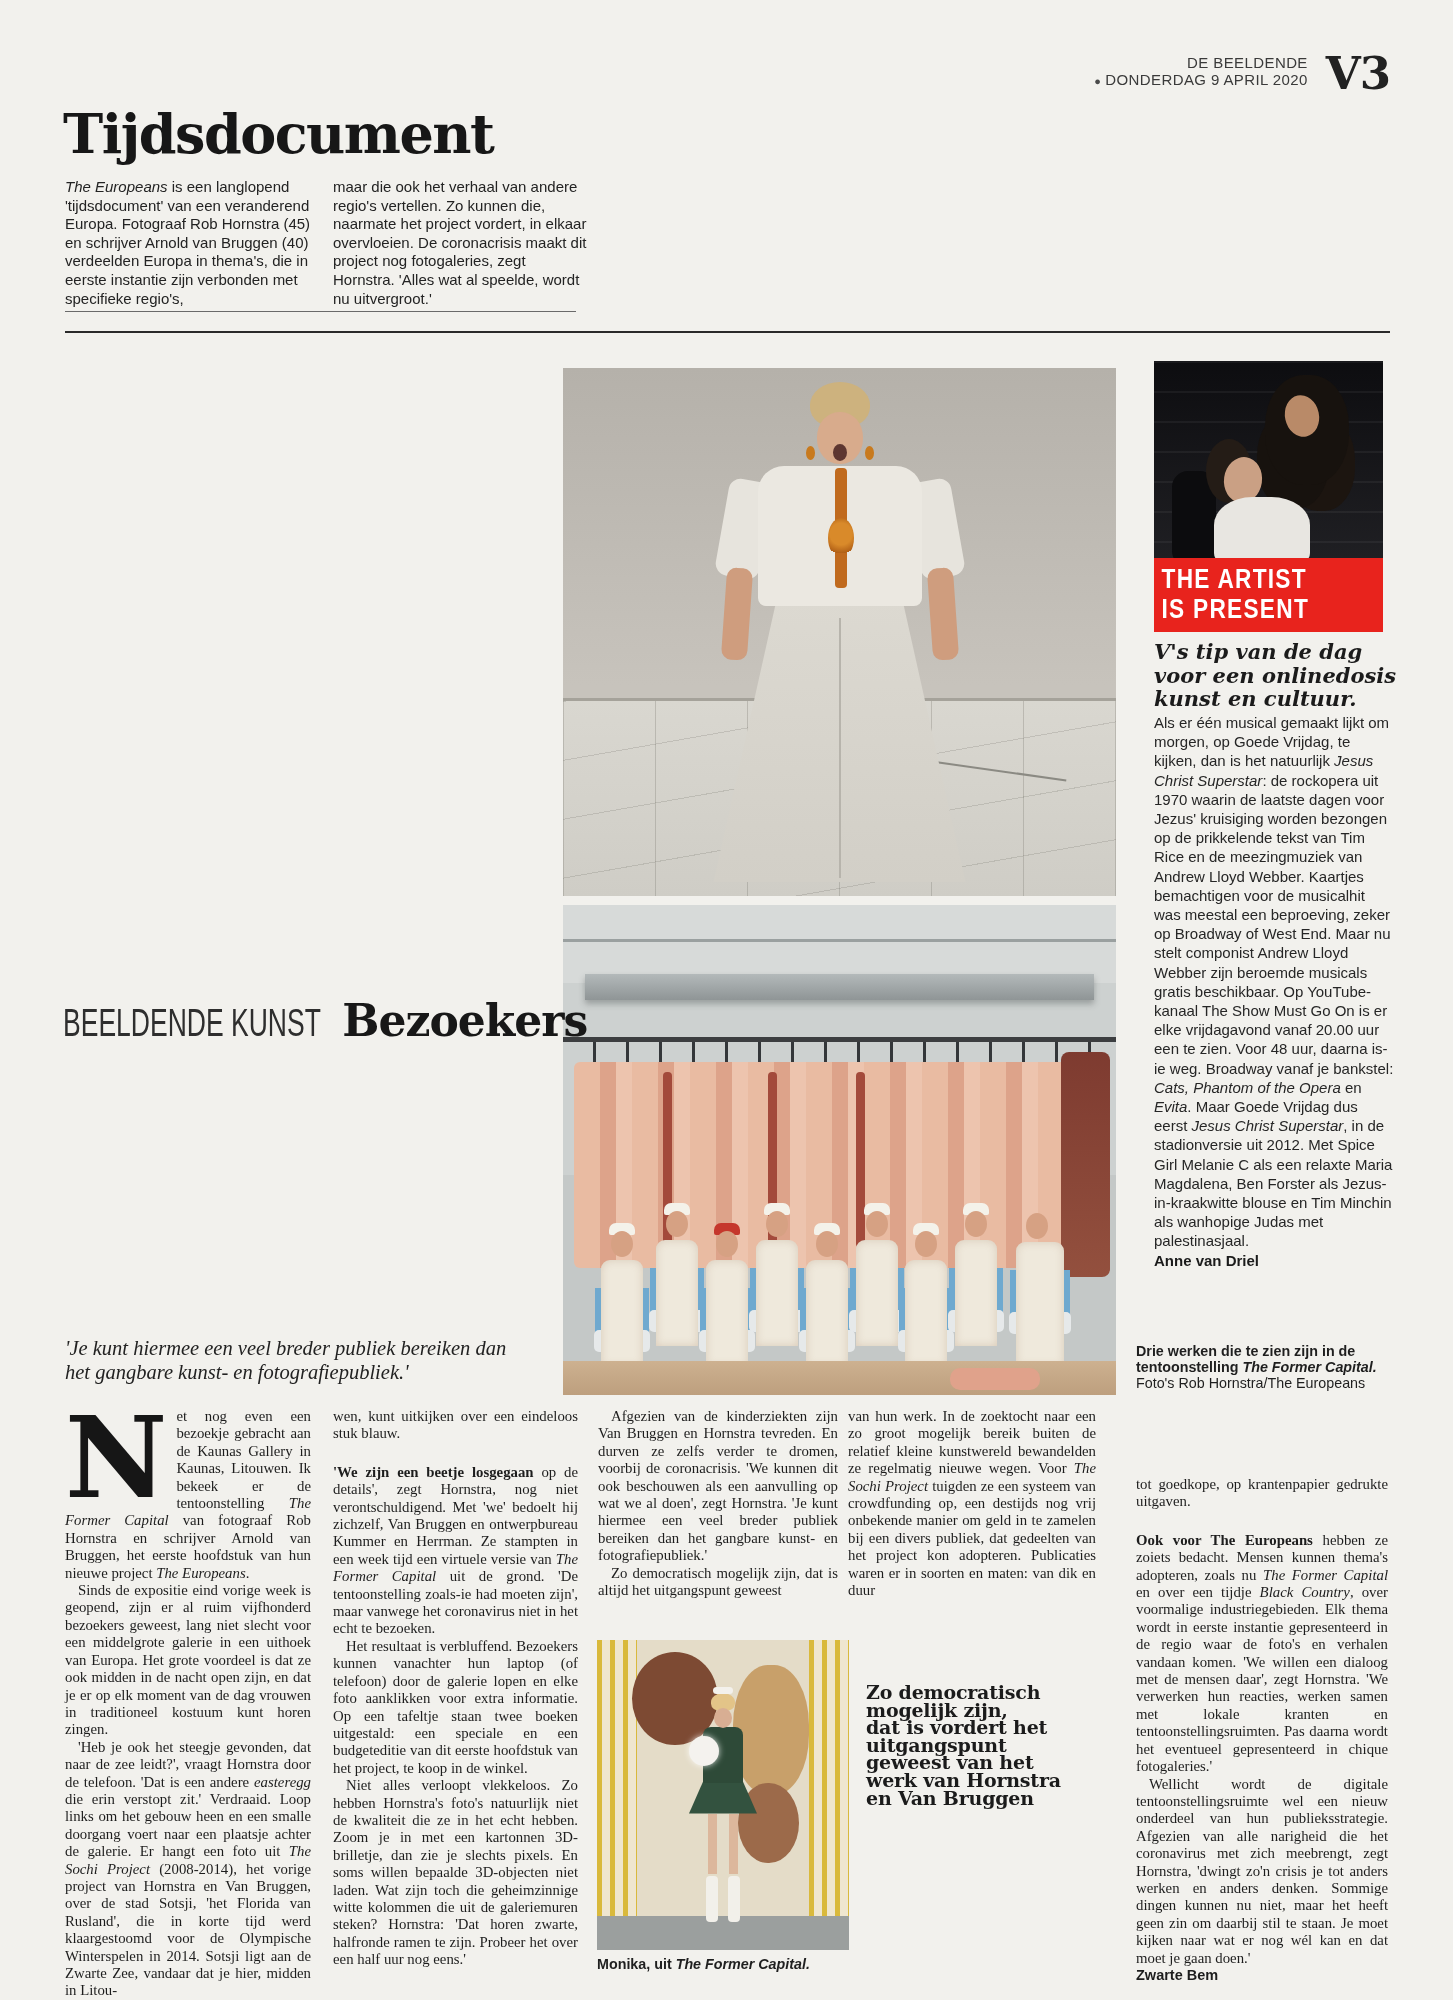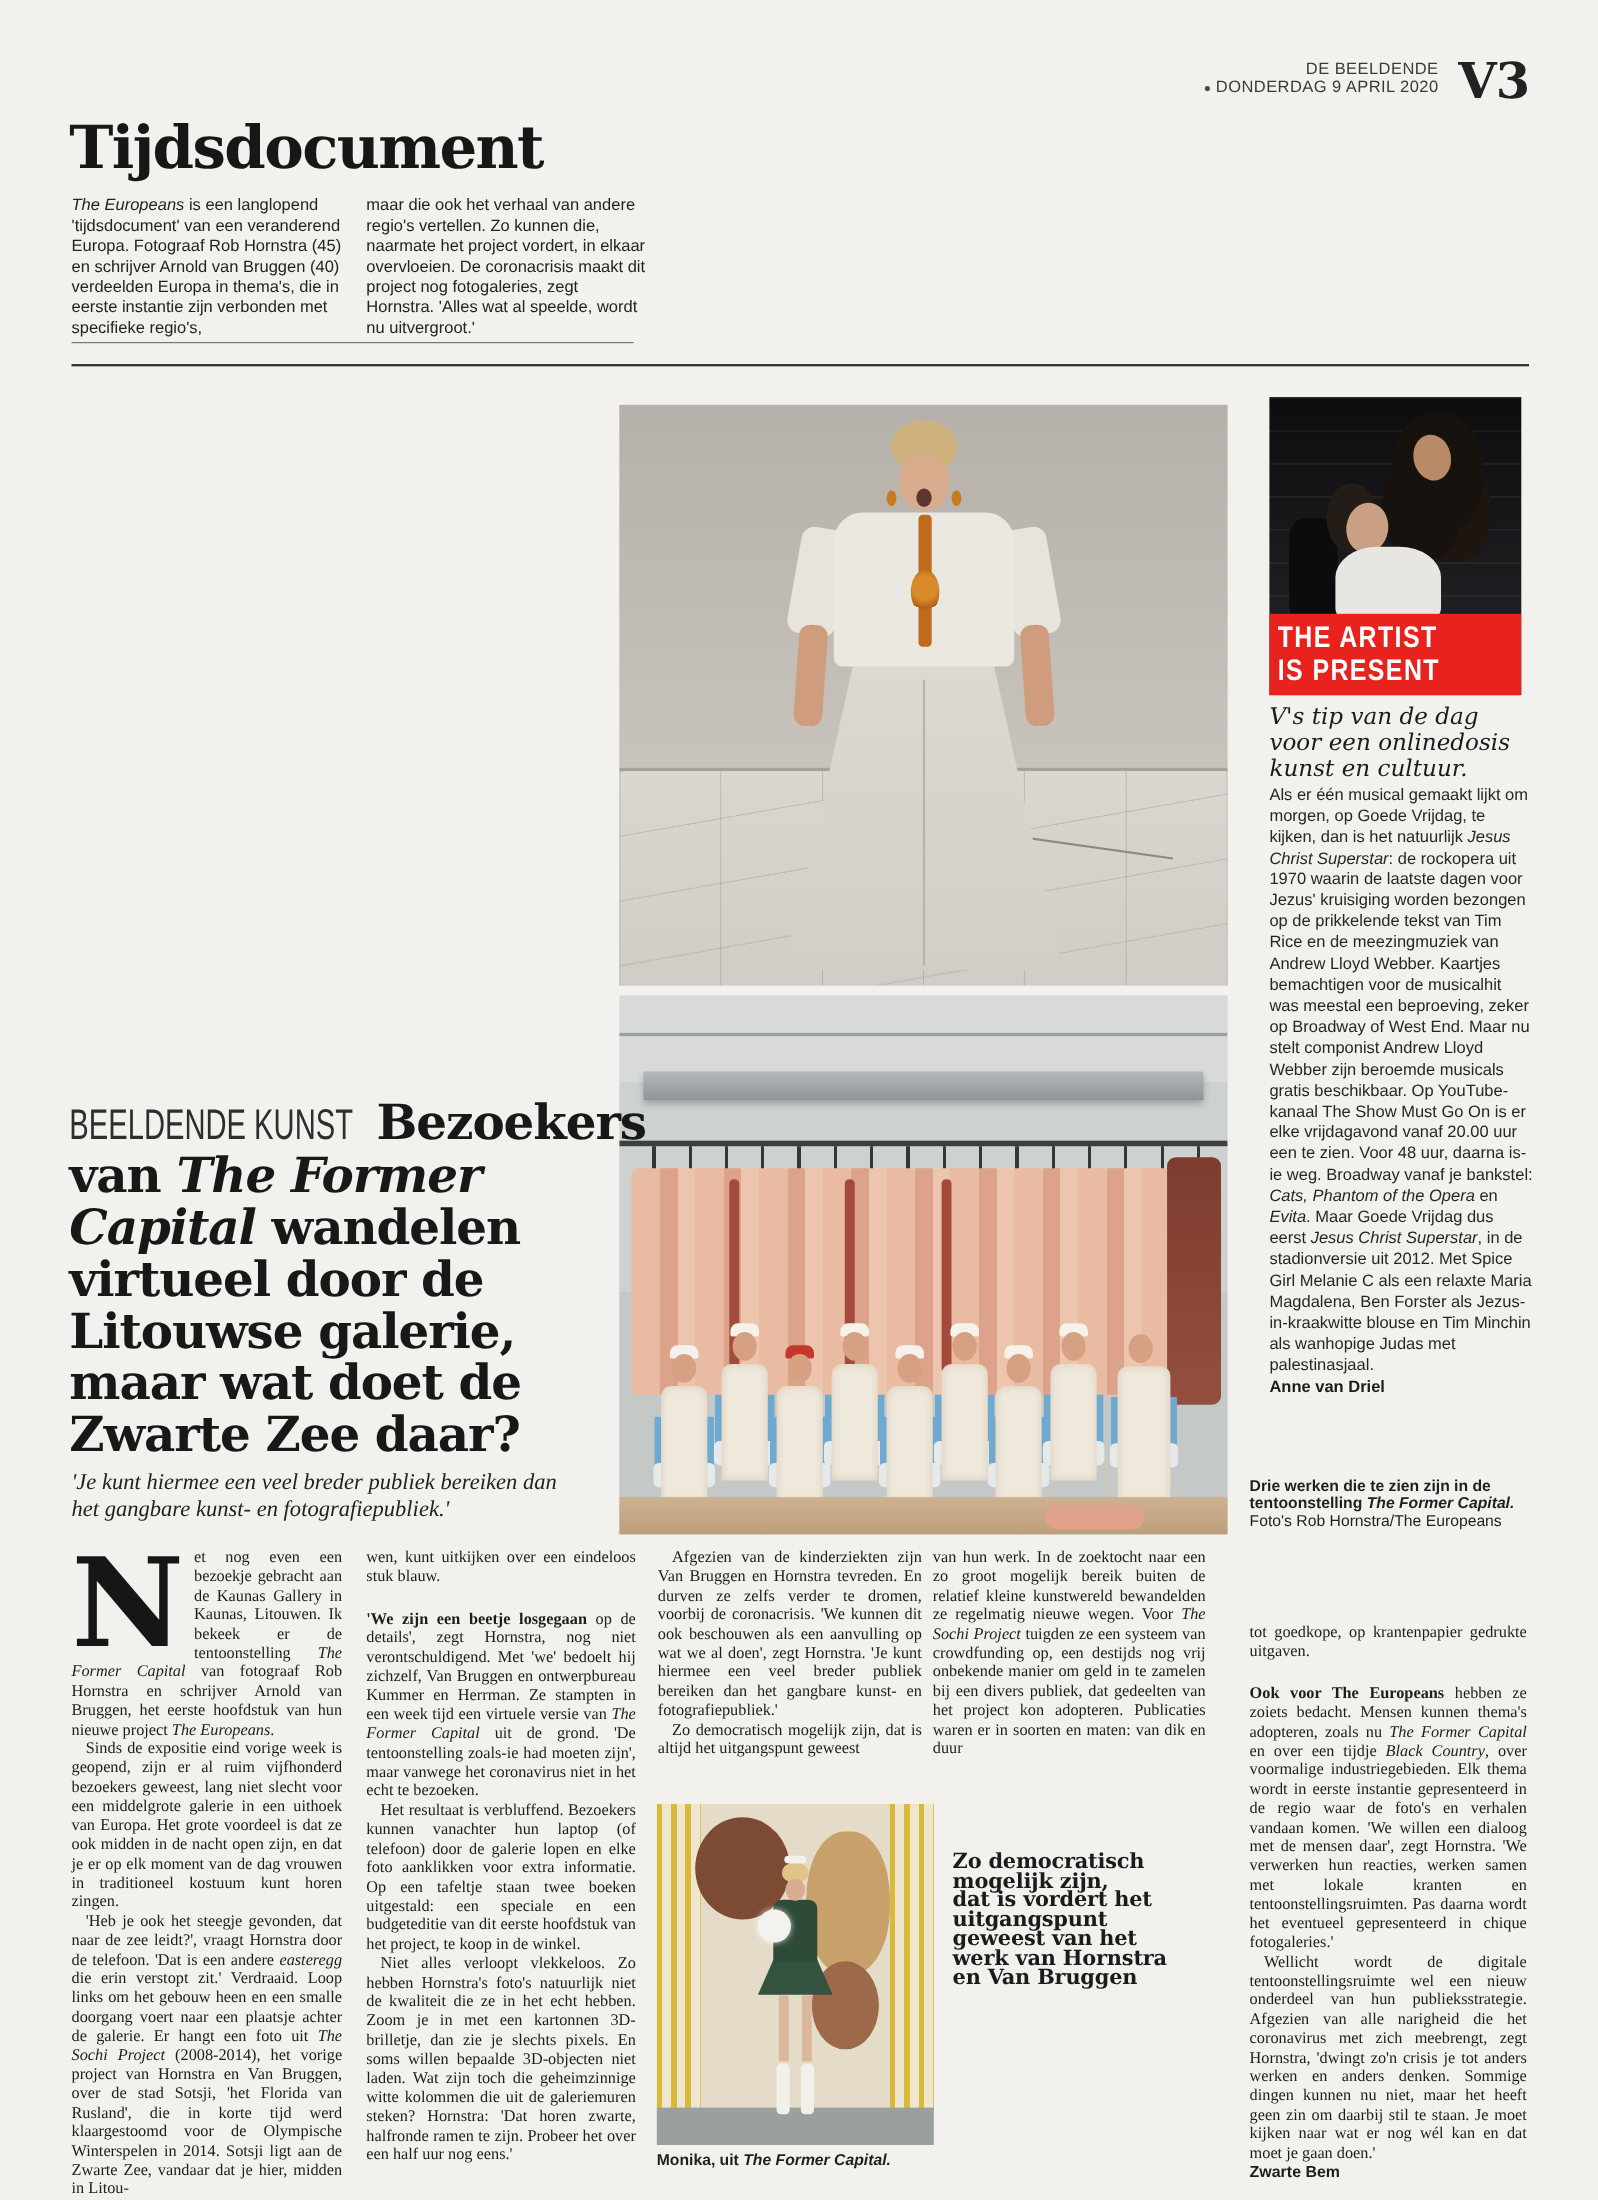--- a/index.html
+++ b/index.html
@@ -130,21 +130,21 @@
   
   .pullquote{position:absolute;left:866px;top:1684px;font-family:"DejaVu Serif","Liberation Serif",serif;
     font-weight:bold;font-size:19px;line-height:17.6px;letter-spacing:-.2px;color:#1b1b1b}
   .pullquote p{margin:0;white-space:nowrap}
 
   
   .cap{font-family:"Liberation Sans",sans-serif;font-size:14.3px;line-height:15.9px;color:#1f1f1f}
   #capDrie{position:absolute;left:1136px;top:1344px;width:256px}
   #capMonika{position:absolute;left:597px;top:1957px;width:310px;font-weight:bold}
   .tip-head{position:absolute;left:1154px;top:640px;font-family:"DejaVu Serif","Liberation Serif",serif;
-    font-weight:normal;font-style:italic;font-size:21px;line-height:23.5px;color:#1b1b1b}
+    font-weight:bold;font-style:italic;font-size:21px;line-height:23.5px;color:#1b1b1b}
   .tip-head p{margin:0}
   .tip-wrap{position:absolute;left:1154px;top:713px;width:240px}
   .tip-body{font-size:15px;line-height:19.2px;color:#262626}
   .tip-byline{font-weight:bold;font-size:15px;line-height:19.2px;color:#1b1b1b}
 </style>
 </head>
 <body>
 
 <div class="canvas">
 
@@ -294,28 +294,20 @@
       <p class="tip-line">voor een onlinedosis</p>
       <p class="tip-line">kunst en cultuur.</p>
     </div>
   <div class="tip-wrap">
     <div class="tip-body">Als er één musical gemaakt lijkt om morgen, op Goede Vrijdag, te kijken, dan is het natuurlijk <em>Jesus Christ Superstar</em>: de rockopera uit 1970 waarin de laatste dagen voor Jezus' kruisiging worden bezongen op de prikkelende tekst van Tim Rice en de meezingmuziek van Andrew Lloyd Webber. Kaartjes bemachtigen voor de musicalhit was meestal een beproeving, zeker op Broadway of West End. Maar nu stelt componist Andrew Lloyd Webber zijn beroemde musicals gratis beschikbaar. Op YouTube-kanaal The Show Must Go On is er elke vrijdagavond vanaf 20.00 uur een te zien. Voor 48 uur, daarna is-ie weg. Broadway vanaf je bankstel: <em>Cats, Phantom of the Opera</em> en <em>Evita</em>. Maar Goede Vrijdag dus eerst <em>Jesus Christ Superstar</em>, in de stadionversie uit 2012. Met Spice Girl Melanie C als een relaxte Maria Magdalena, Ben Forster als Jezus-in-kraakwitte blouse en Tim Minchin als wanhopige Judas met palestinasjaal.</div>
     <div class="tip-byline">Anne van Driel</div>
   </div>
 
   <div class="feature-head">
     <div class="hl-line"><span class="kicker">BEELDENDE KUNST</span><span>Bezoekers</span></div>
-    <div>
-        <p class="hl-line">van <em>The Former</em></p>
-        <p class="hl-line"><em>Capital</em> wandelen</p>
-        <p class="hl-line">virtueel door de</p>
-        <p class="hl-line">Litouwse galerie,</p>
-        <p class="hl-line">maar wat doet de</p>
-        <p class="hl-line">Zwarte Zee daar?</p>
-      </div>
   </div>
   <div class="standfirst">'Je kunt hiermee een veel breder publiek bereiken dan het gangbare kunst- en fotografiepubliek.'</div>
 
   <div class="bodycol" id="colA">
     <span class="dropcap">N</span>
     <div>
         <p class="">et nog even een bezoekje gebracht aan de Kaunas Gallery in Kaunas, Litouwen. Ik bekeek er de tentoonstelling <em>The Former Capital</em> van fotograaf Rob Hornstra en schrijver Arnold van Bruggen, het eerste hoofdstuk van hun nieuwe project <em>The Europeans</em>.</p>
         <p class="ind">Sinds de expositie eind vorige week is geopend, zijn er al ruim vijfhonderd bezoekers geweest, lang niet slecht voor een middelgrote galerie in een uithoek van Europa. Het grote voordeel is dat ze ook midden in de nacht open zijn, en dat je er op elk moment van de dag vrouwen in traditioneel kostuum kunt horen zingen.</p>
         <p class="ind">'Heb je ook het steegje gevonden, dat naar de zee leidt?', vraagt Hornstra door de telefoon. 'Dat is een andere <em>easteregg</em> die erin verstopt zit.' Verdraaid. Loop links om het gebouw heen en een smalle doorgang voert naar een plaatsje achter de galerie. Er hangt een foto uit <em>The Sochi Project</em> (2008-2014), het vorige project van Hornstra en Van Bruggen, over de stad Sotsji, 'het Florida van Rusland', die in korte tijd werd klaargestoomd voor de Olympische Winterspelen in 2014. Sotsji ligt aan de Zwarte Zee, vandaar dat je hier, midden in Litou-</p>
       </div>

